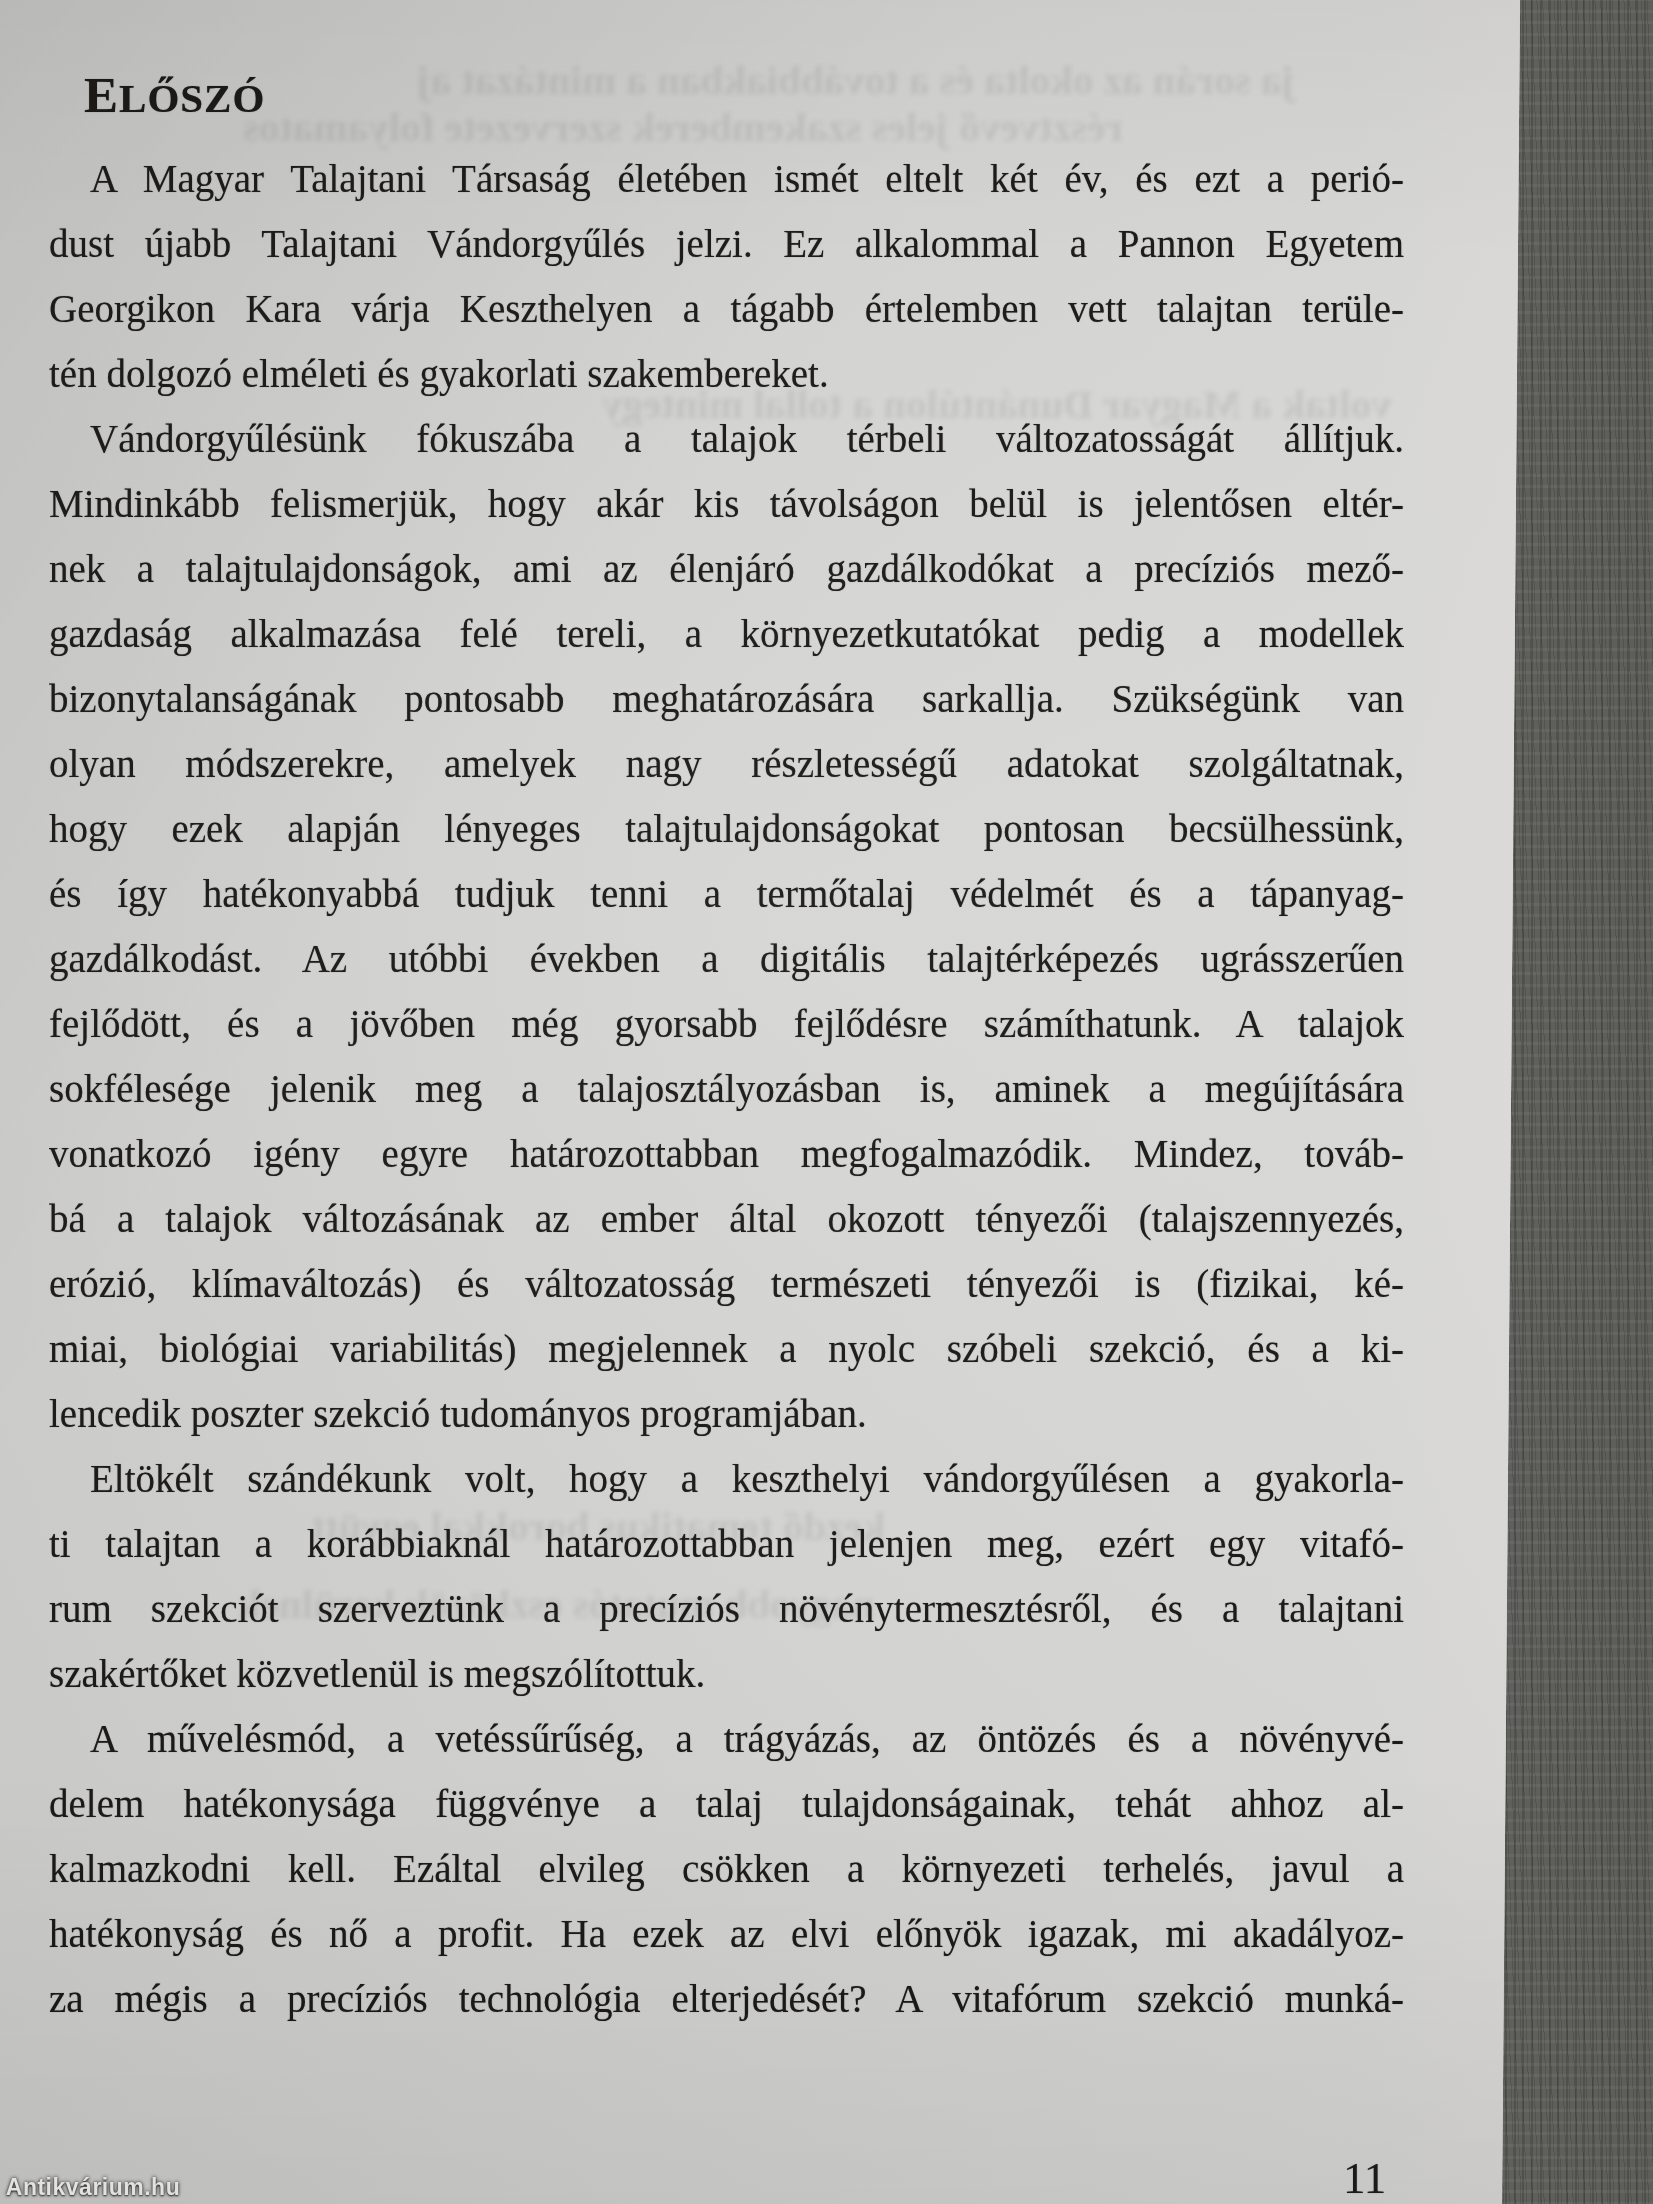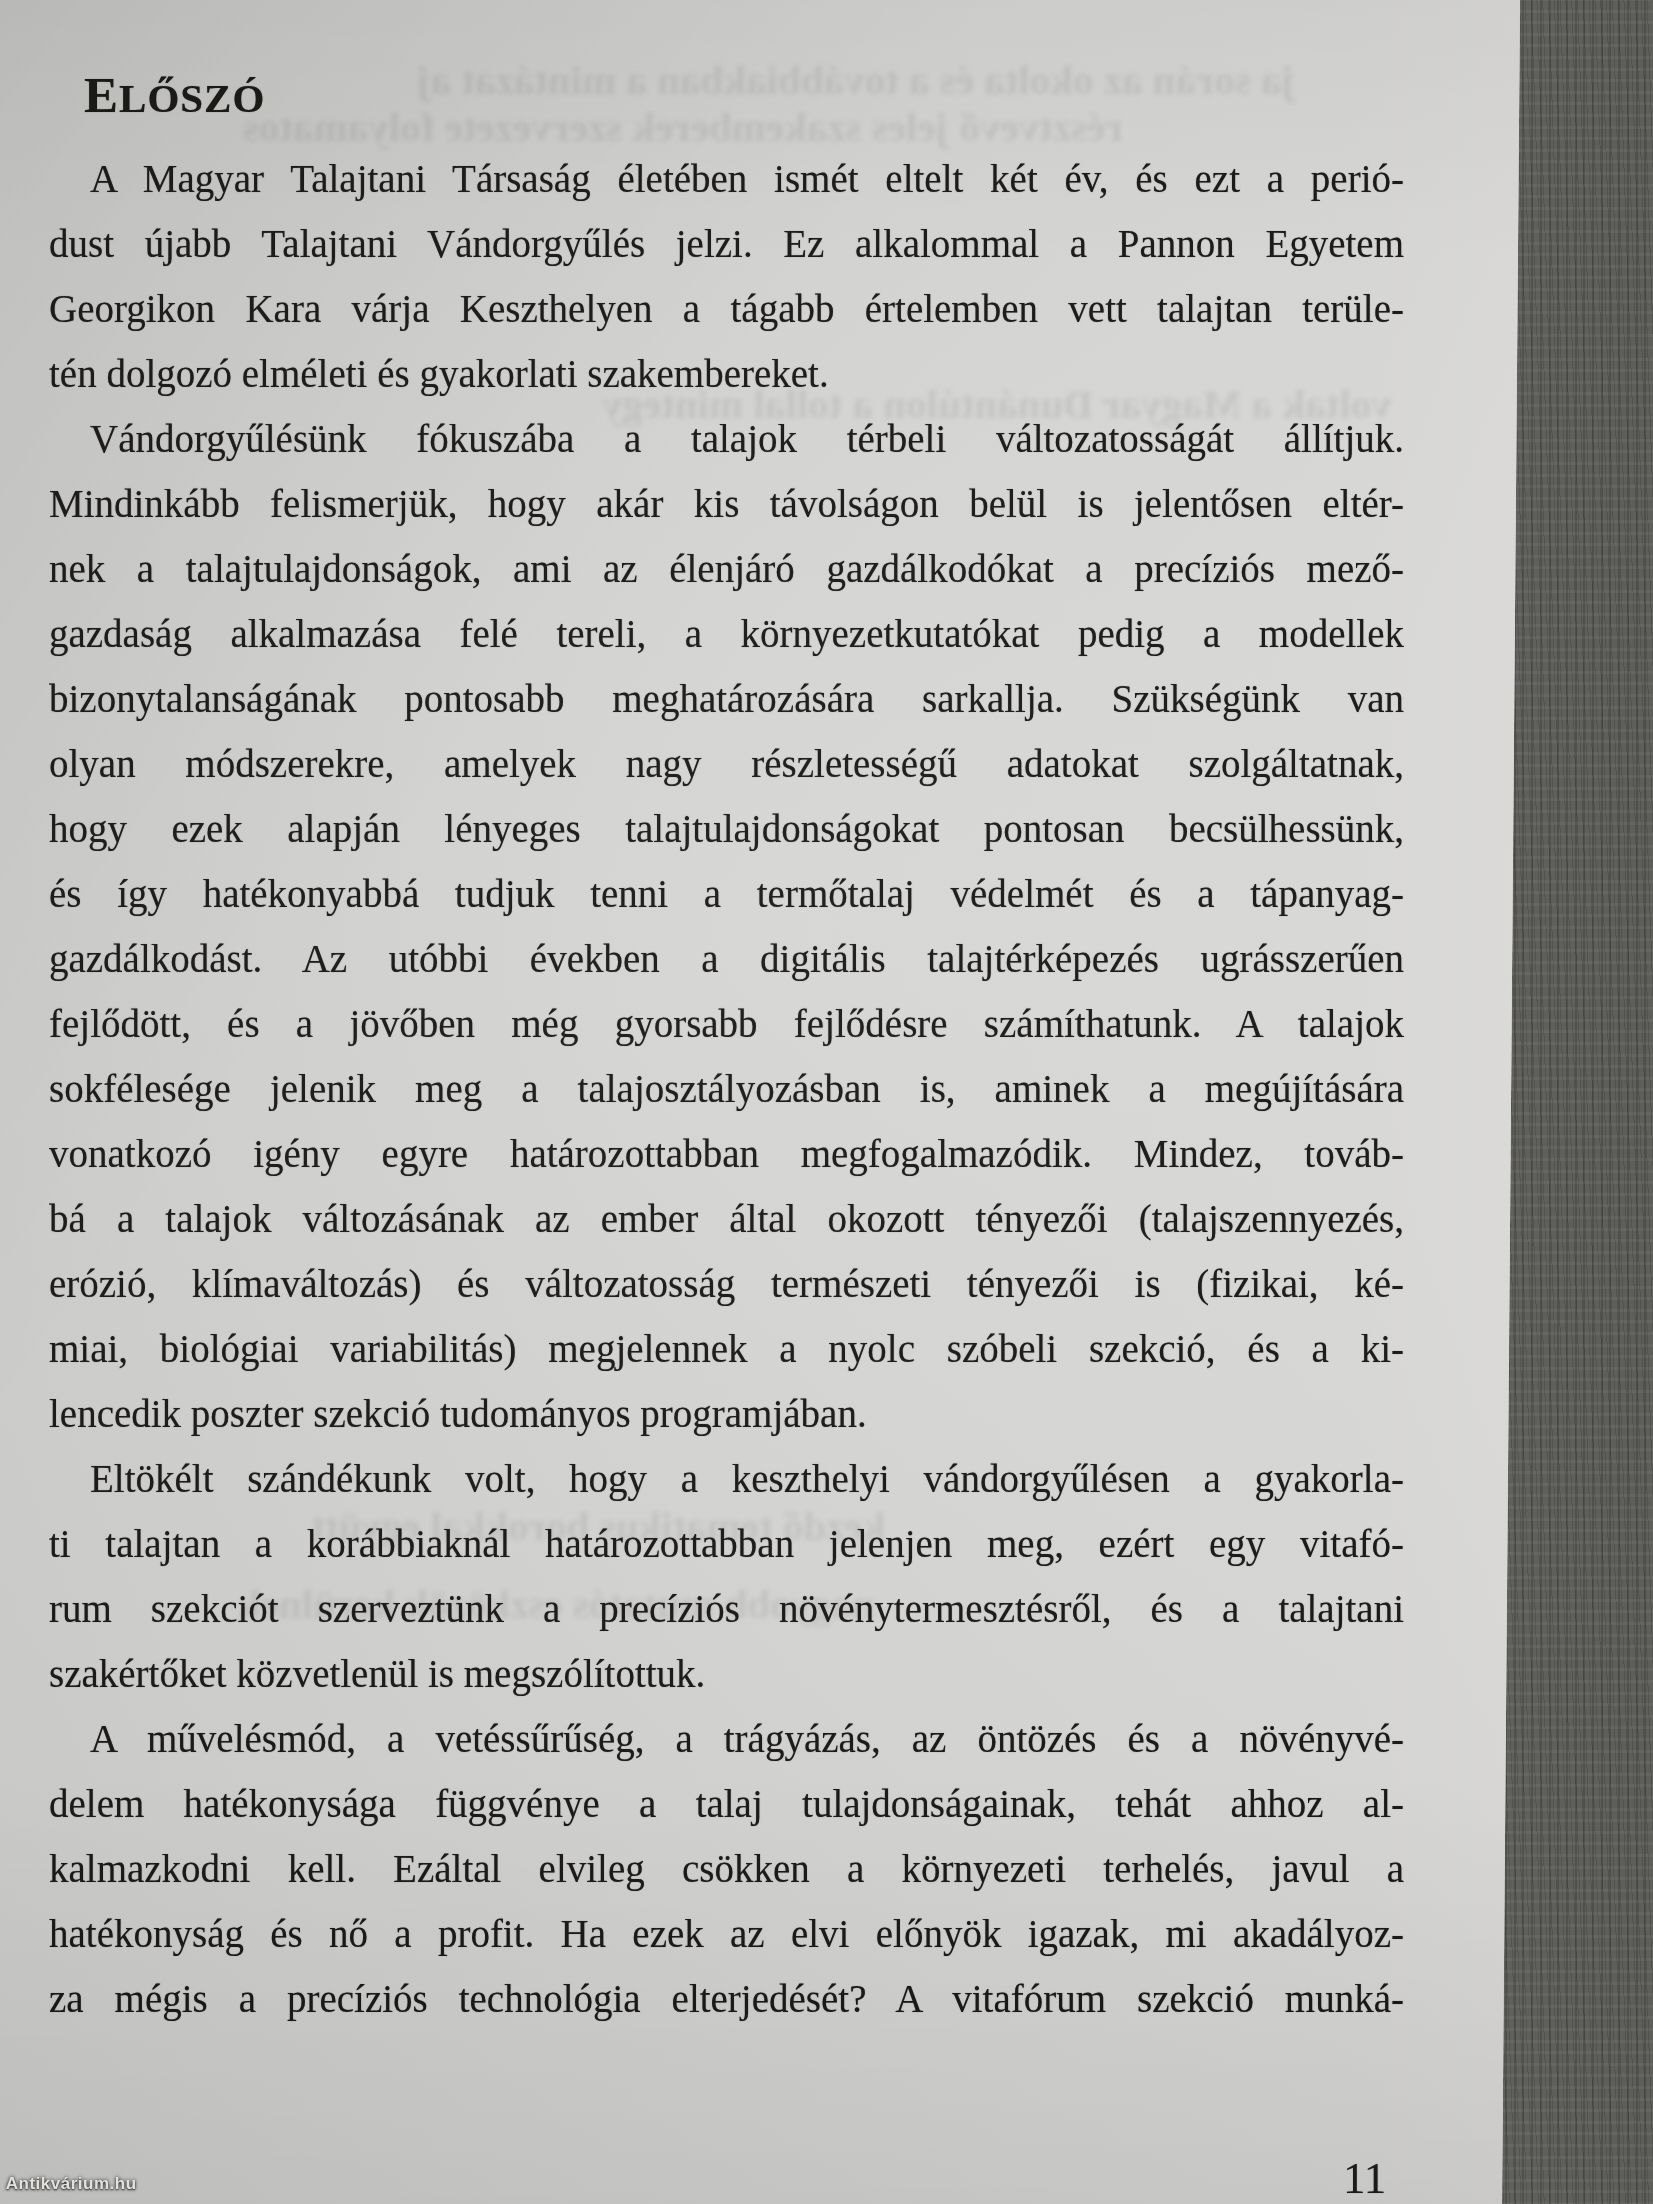--- a/index.html
+++ b/index.html
@@ -50,21 +50,21 @@
   .line.first{text-indent:41px;}
   .line.lastleft{text-align-last:left;}
 
   .pagenum{
     position:absolute;left:1343px;top:2152px;
     font-size:45px;color:#1c1a18;text-shadow:0 0 1px rgba(30,28,25,.5);
   }
 
   .watermark{
     position:absolute;left:5.8px;top:2174px;
-    font-family:"Liberation Sans",sans-serif;font-weight:700;font-size:17px;
+    font-family:"Liberation Sans",sans-serif;font-weight:700;font-size:23px;
     color:#e3e2df;letter-spacing:0.5px;
     text-shadow:0 0 3.9px rgba(10,10,10,.85), 0 1px 1.9px rgba(10,10,10,.7);
   }
 
   
   .ghost{
     position:absolute;color:#2e2c29;font-weight:700;font-size:41px;
     opacity:.10;filter:blur(2.9px);white-space:nowrap;pointer-events:none;
     transform:scaleX(-1);
   }

